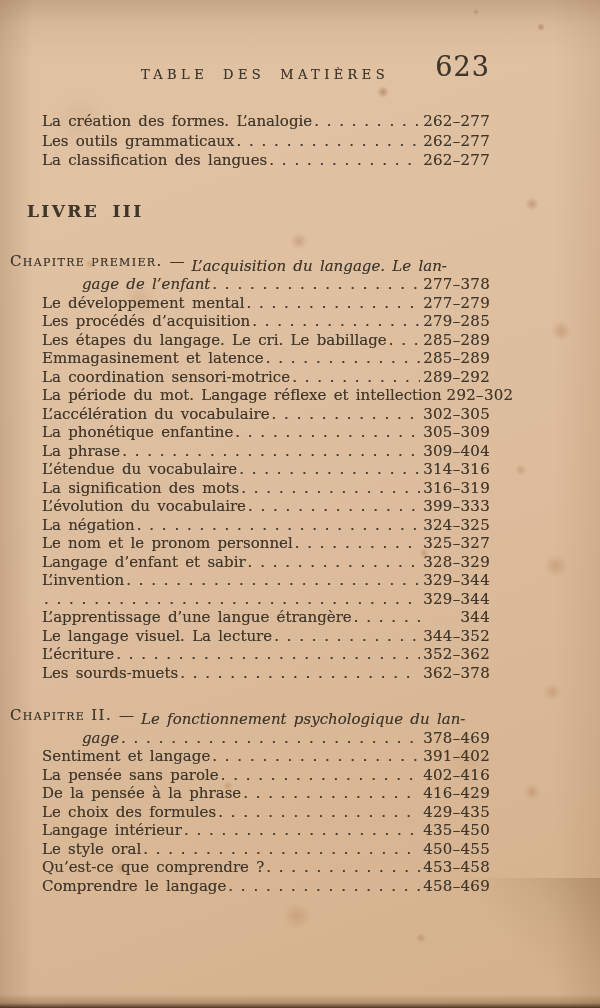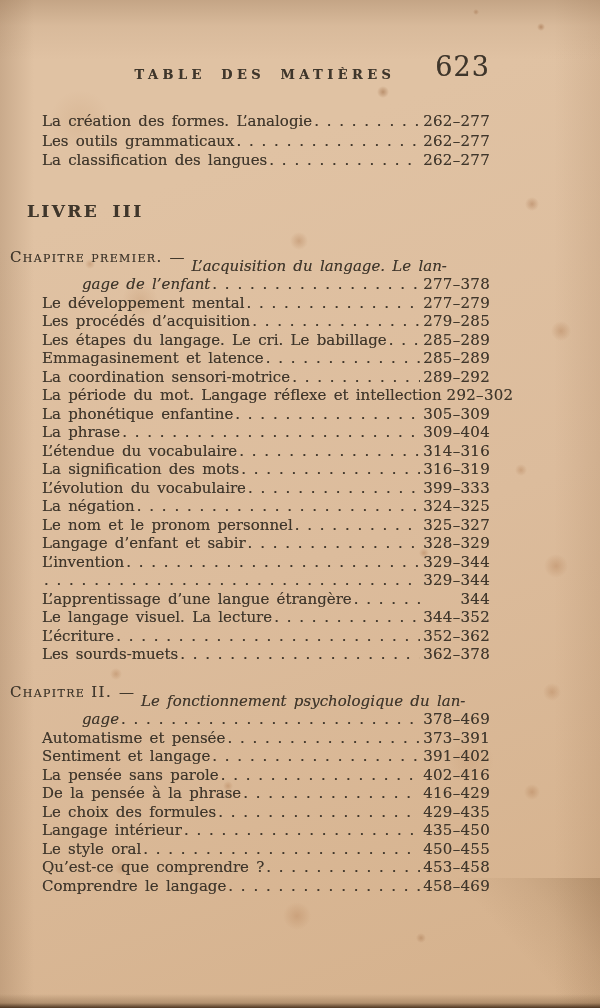--- a/index.html
+++ b/index.html
@@ -55,26 +55,26 @@
   }
   .content{
     position:absolute;left:10px;top:58px;width:480px;
     font-size:15px;line-height:18.5px;
     text-shadow:0 0 .5px rgba(63,54,43,.55);
   }
   .header{position:relative;height:28px;margin-bottom:26px;}
   .header-title{
     position:absolute;left:0;right:0;top:8px;text-align:center;
     transform:translateX(15px);
-    font-size:13px;font-weight:700;letter-spacing:.34em;word-spacing:.5em;
+    font-size:13px;font-weight:400;letter-spacing:.34em;word-spacing:.5em;
   }
   .folio{
     position:absolute;right:0;top:0;font-size:27px;letter-spacing:.04em;
   }
-  .row{display:flex;align-items:flex-start;}
+  .row{display:flex;align-items:center;}
   .row .label{white-space:nowrap;word-spacing:2.5px;}
   .row .dots{flex:1;overflow:hidden;white-space:nowrap;margin:0 3px 0 2px;}
   .row .dots::after{
     content:". . . . . . . . . . . . . . . . . . . . . . . . . . . . . . . . . . . . . . . . . . . . . . . .";
     letter-spacing:1.5px;
   }
   .row .pages{min-width:64px;text-align:right;white-space:nowrap;letter-spacing:.02em;}
   .row.entry{padding-left:32px;}
   .pre-entries{line-height:19.5px;}
   .book-heading{
@@ -154,20 +154,25 @@
             <span class="label">La coordination sensori-motrice</span>
             <span class="dots"></span>
             <span class="pages">289–292</span>
           </div>
           <div class="row entry">
             <span class="label">La période du mot. Langage réflexe et intellection</span>
             <span class="dots"></span>
             <span class="pages">292–302</span>
           </div>
           <div class="row entry">
+            <span class="label">L’accélération du vocabulaire</span>
+            <span class="dots"></span>
+            <span class="pages">302–305</span>
+          </div>
+          <div class="row entry">
             <span class="label">La phonétique enfantine</span>
             <span class="dots"></span>
             <span class="pages">305–309</span>
           </div>
           <div class="row entry">
             <span class="label">La phrase</span>
             <span class="dots"></span>
             <span class="pages">309–404</span>
           </div>
           <div class="row entry">
@@ -233,25 +238,20 @@
         <div class="chapter">
           <div class="row chap-head">
             <span class="chap-intro">Chapitre II.</span>
             <span class="chap-dash">—</span>
             <span class="chap-title">Le fonctionnement psychologique du lan-</span>
           </div>
           <div class="row chap-cont">
             <span class="label italic">gage</span>
             <span class="dots"></span>
             <span class="pages">378–469</span>
-          </div>
-          <div class="row entry">
-            <span class="label">Automatisme et pensée</span>
-            <span class="dots"></span>
-            <span class="pages">373–391</span>
           </div>
           <div class="row entry">
             <span class="label">Sentiment et langage</span>
             <span class="dots"></span>
             <span class="pages">391–402</span>
           </div>
           <div class="row entry">
             <span class="label">La pensée sans parole</span>
             <span class="dots"></span>
             <span class="pages">402–416</span>

